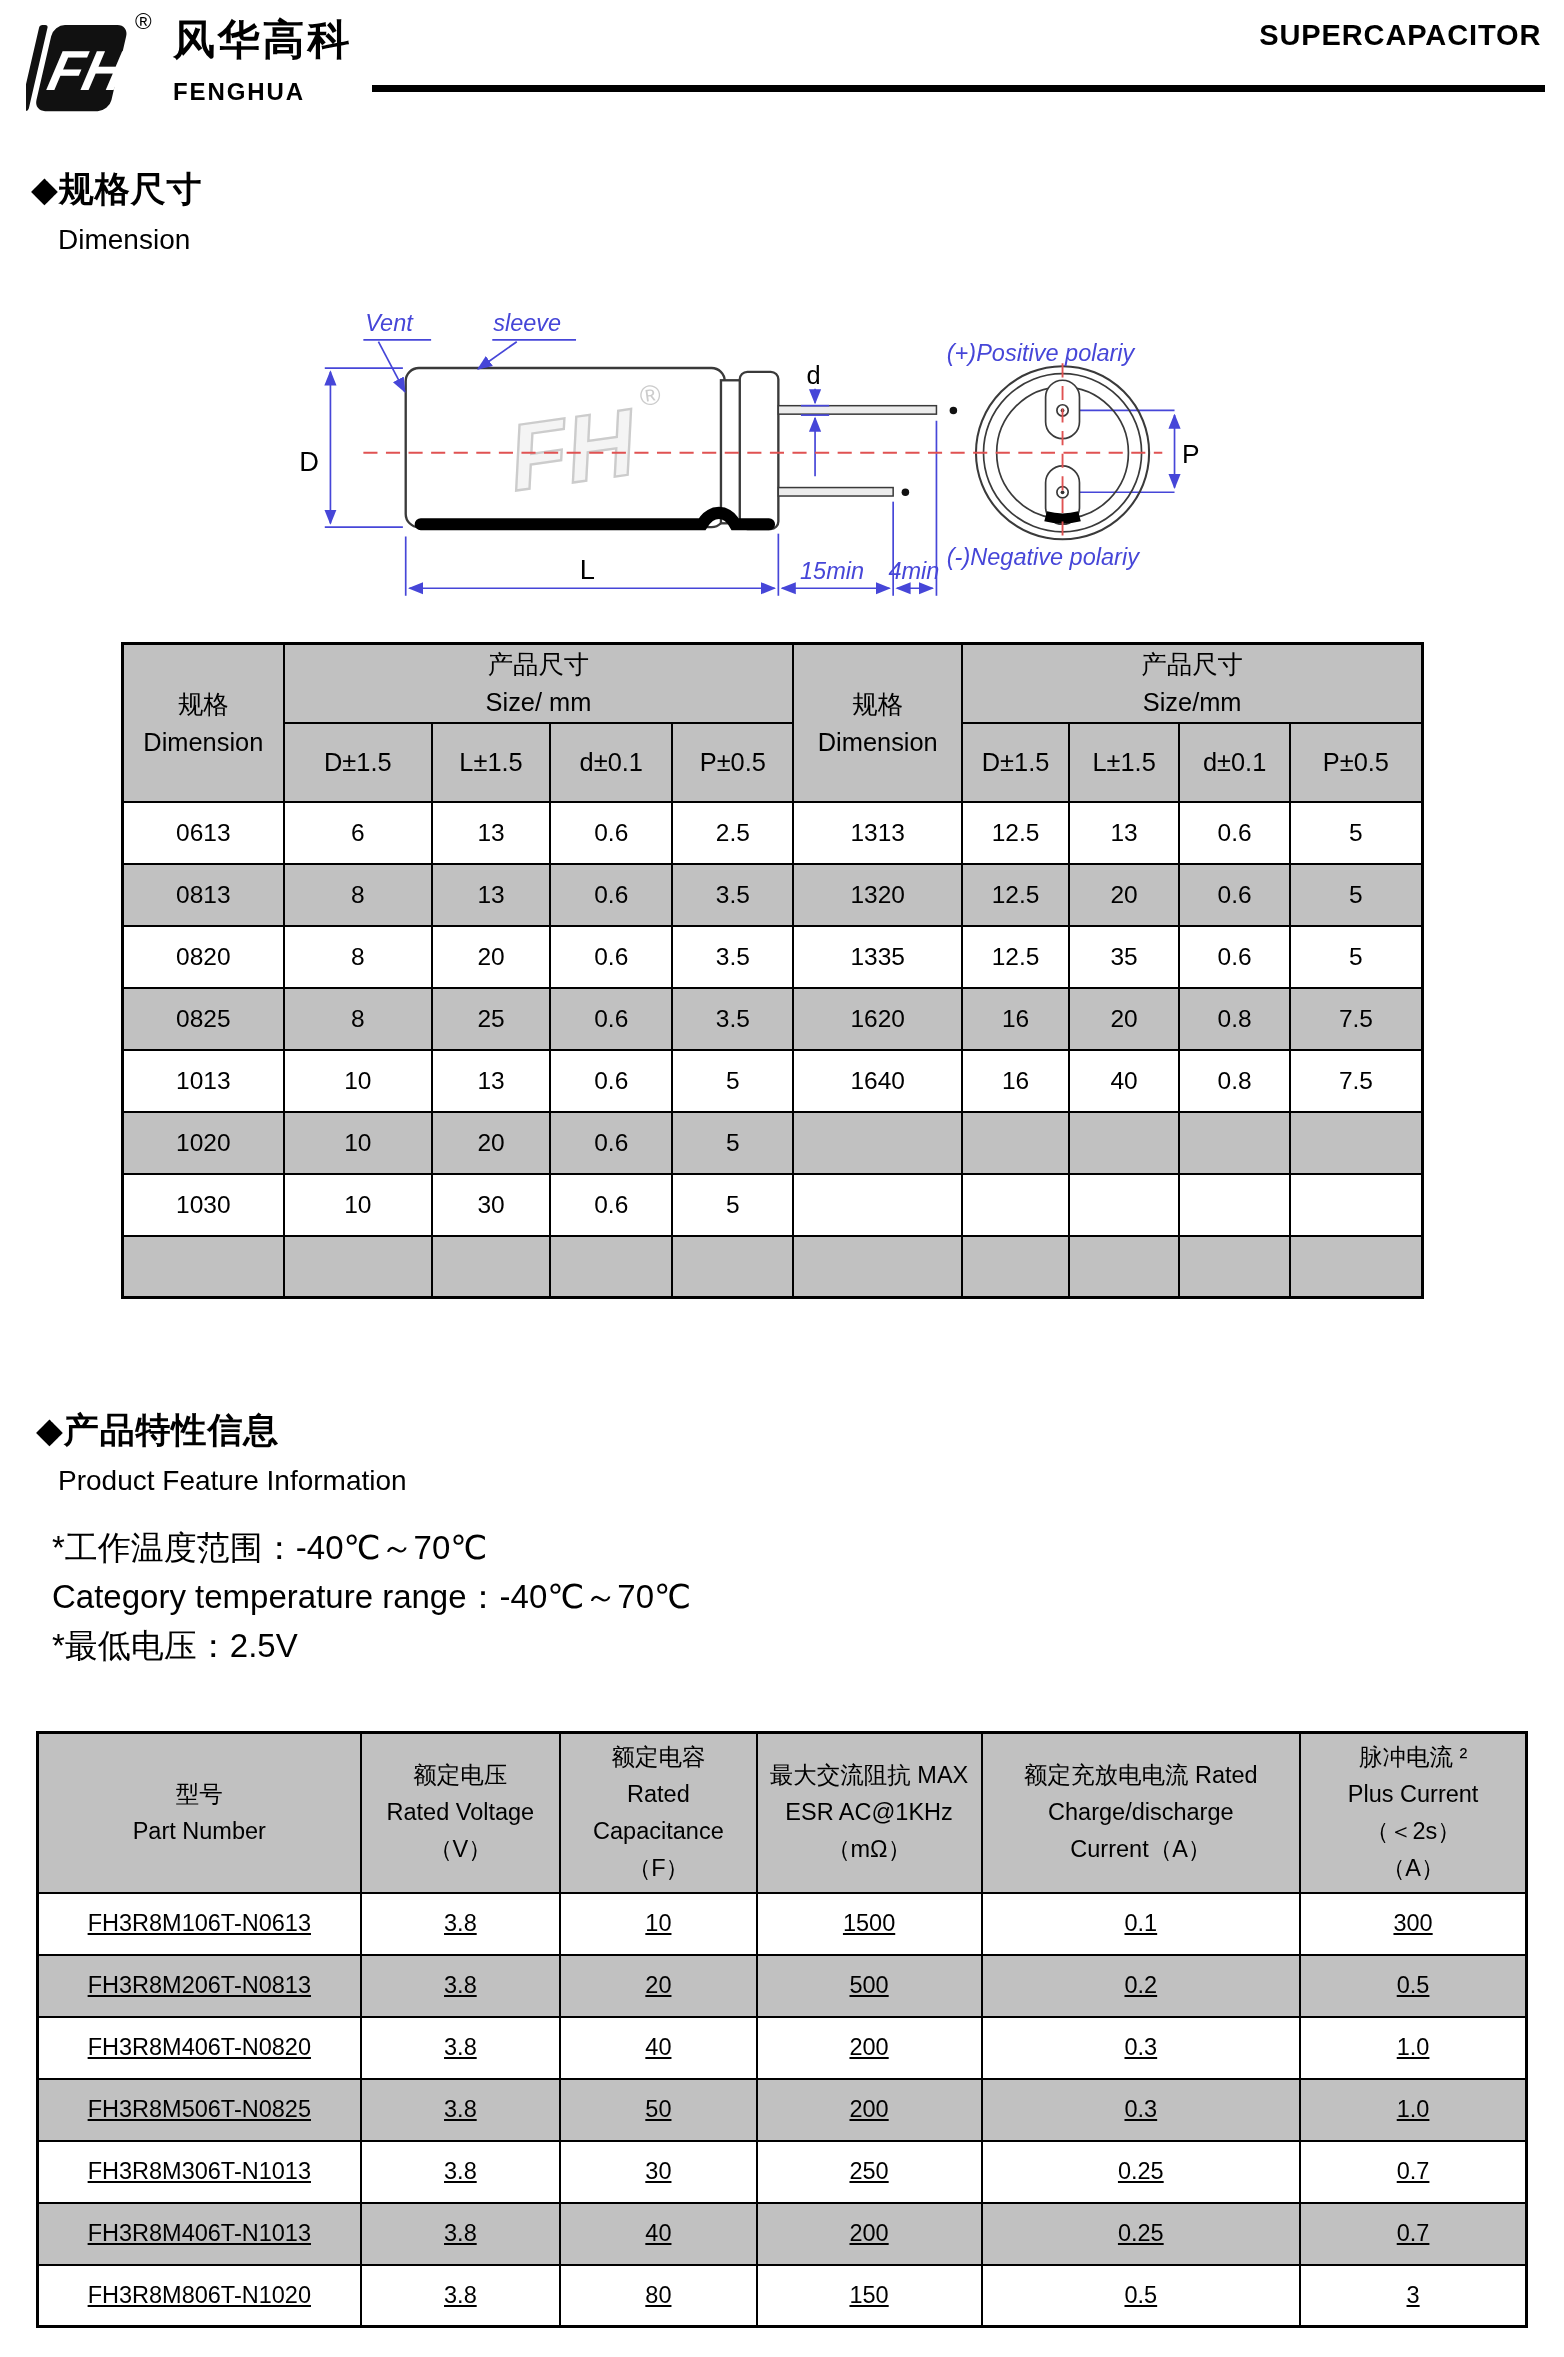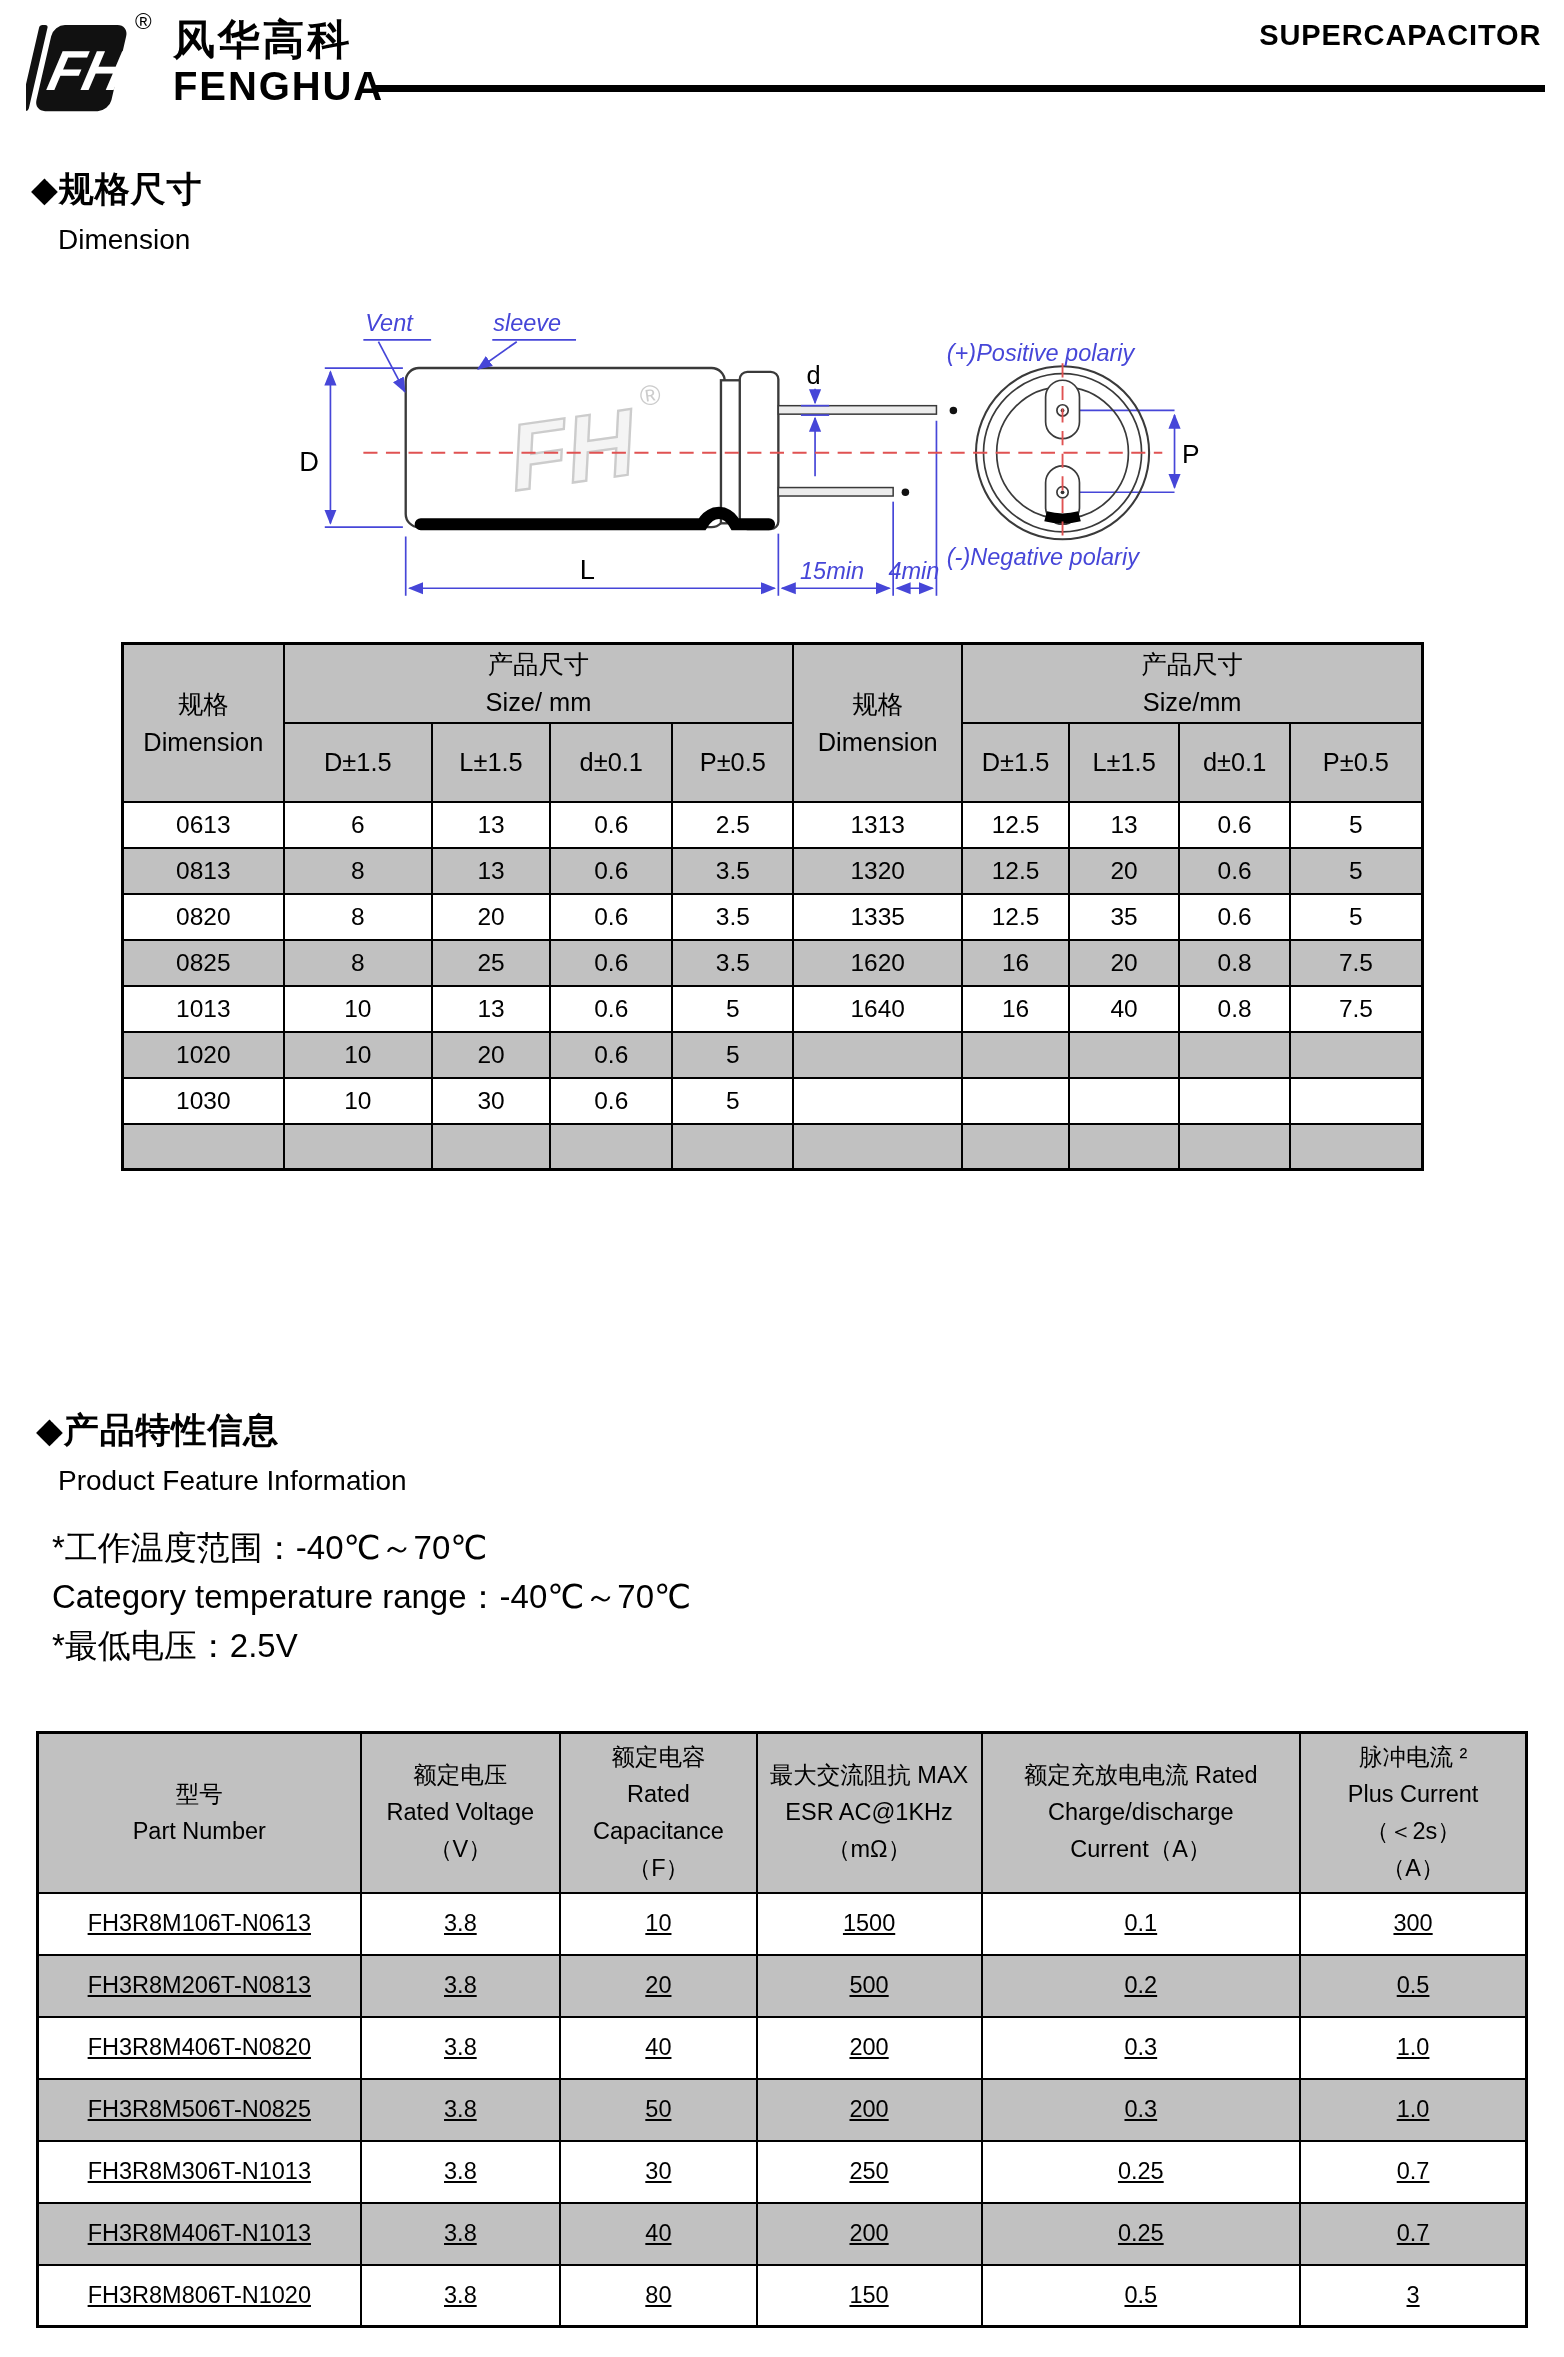--- a/index.html
+++ b/index.html
@@ -8,21 +8,21 @@
     font-family:"Liberation Sans","DejaVu Sans",sans-serif;
     -webkit-font-smoothing:antialiased;
   }
   .abs{position:absolute;}
 
   
   #logo-mark{left:26px;top:19px;}
   #reg-mark{left:135px;top:9.4px;font-size:22.6px;}
   #brand-text{left:173px;top:19px;line-height:1;}
   #brand-cn{font-size:42px;font-weight:bold;letter-spacing:2.8px;}
-  #brand-en{font-size:40px;font-weight:bold;letter-spacing:1.9px;margin-top:5px;}
+  #brand-en{font-size:24px;font-weight:bold;letter-spacing:1.9px;margin-top:19px;}
   #doc-title{right:22.6px;top:19px;font-size:29px;font-weight:bold;letter-spacing:0.9px;}
   #header-rule{left:372px;right:19px;top:85px;height:6.6px;background:#000;}
 
   
   .sec-title{font-size:35px;font-weight:bold;letter-spacing:0.9px;}
   #sec1-title{left:31px;top:166px;}
   #sec1-sub{left:58px;top:224px;font-size:28px;}
   #sec2-title{left:36px;top:1407px;}
   #sec2-sub{left:58px;top:1465px;font-size:28px;}
 
@@ -31,21 +31,21 @@
 
   
   table{border-collapse:collapse;table-layout:fixed;}
   th,td{border:2.8px solid #000;text-align:center;vertical-align:middle;font-weight:normal;padding:0;overflow:hidden;}
   .hd{background:#c1c1c1;margin-left:16px;}
   .hline{line-height:38px;}
 
   #dim-table{left:121px;top:642px;width:1303px;border:3.8px solid #000;}
   #dim-table thead tr{height:79px;}
   #dim-table thead{font-size:25.4px;}
-  #dim-table tbody tr{height:46px;font-size:24.5px;}
+  #dim-table tbody tr{height:62px;font-size:24.5px;}
   #dim-table tbody tr:nth-child(even){background:#c1c1c1;}
 
   #feat-table{left:36px;top:1731px;width:1492px;border:3.8px solid #000;}
   #feat-table thead tr{height:160px;}
   #feat-table thead{font-size:23.5px;}
   #feat-table thead .hline{line-height:37px;}
   #feat-table tbody tr{height:62px;font-size:23.5px;text-decoration:underline;}
   #feat-table tbody tr:nth-child(even){background:#c1c1c1;}
 
   

